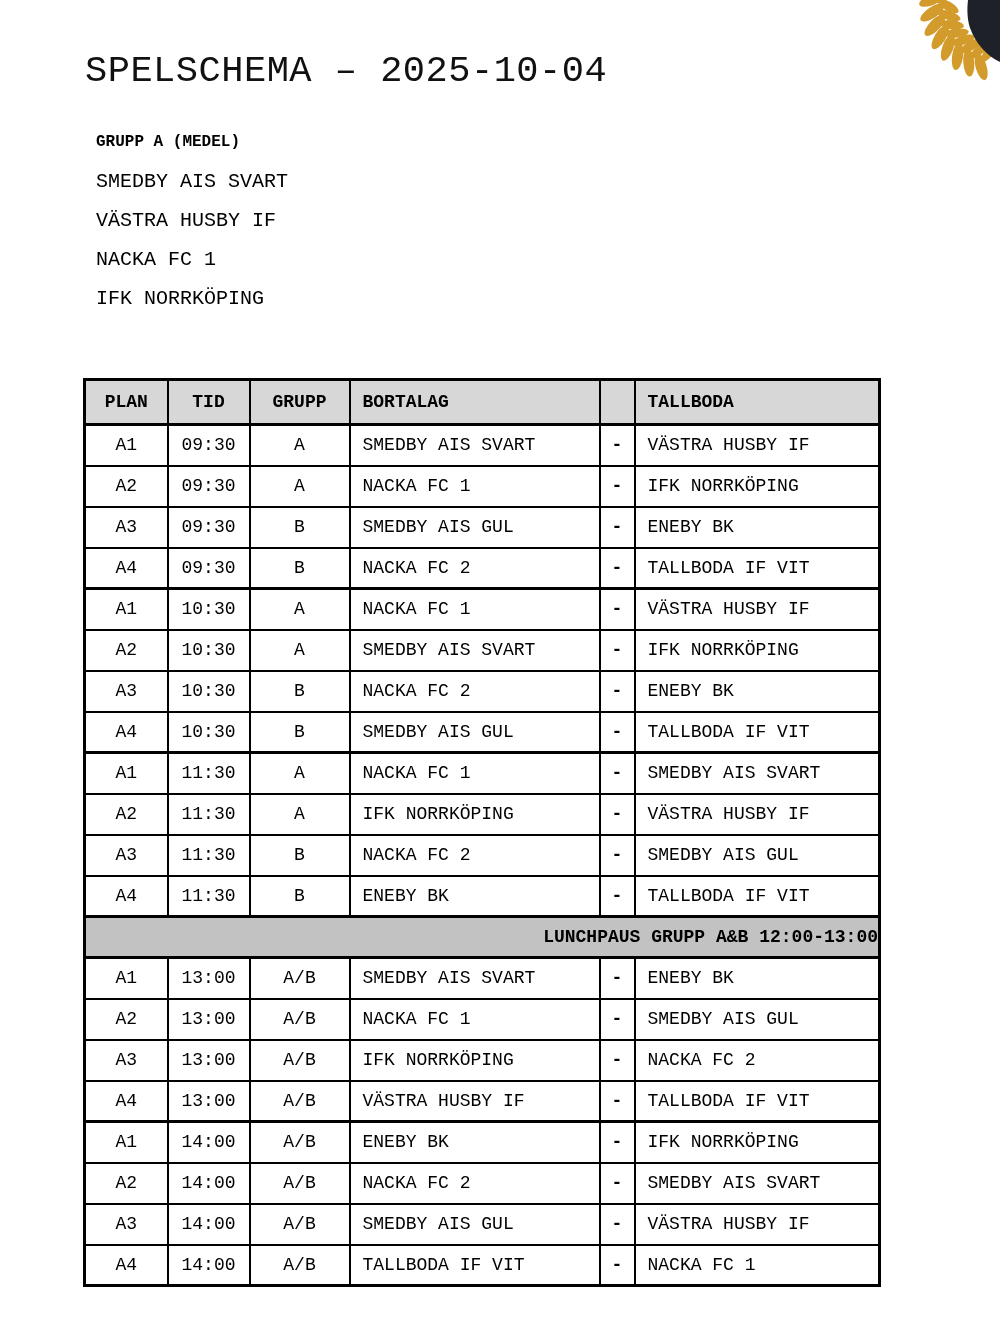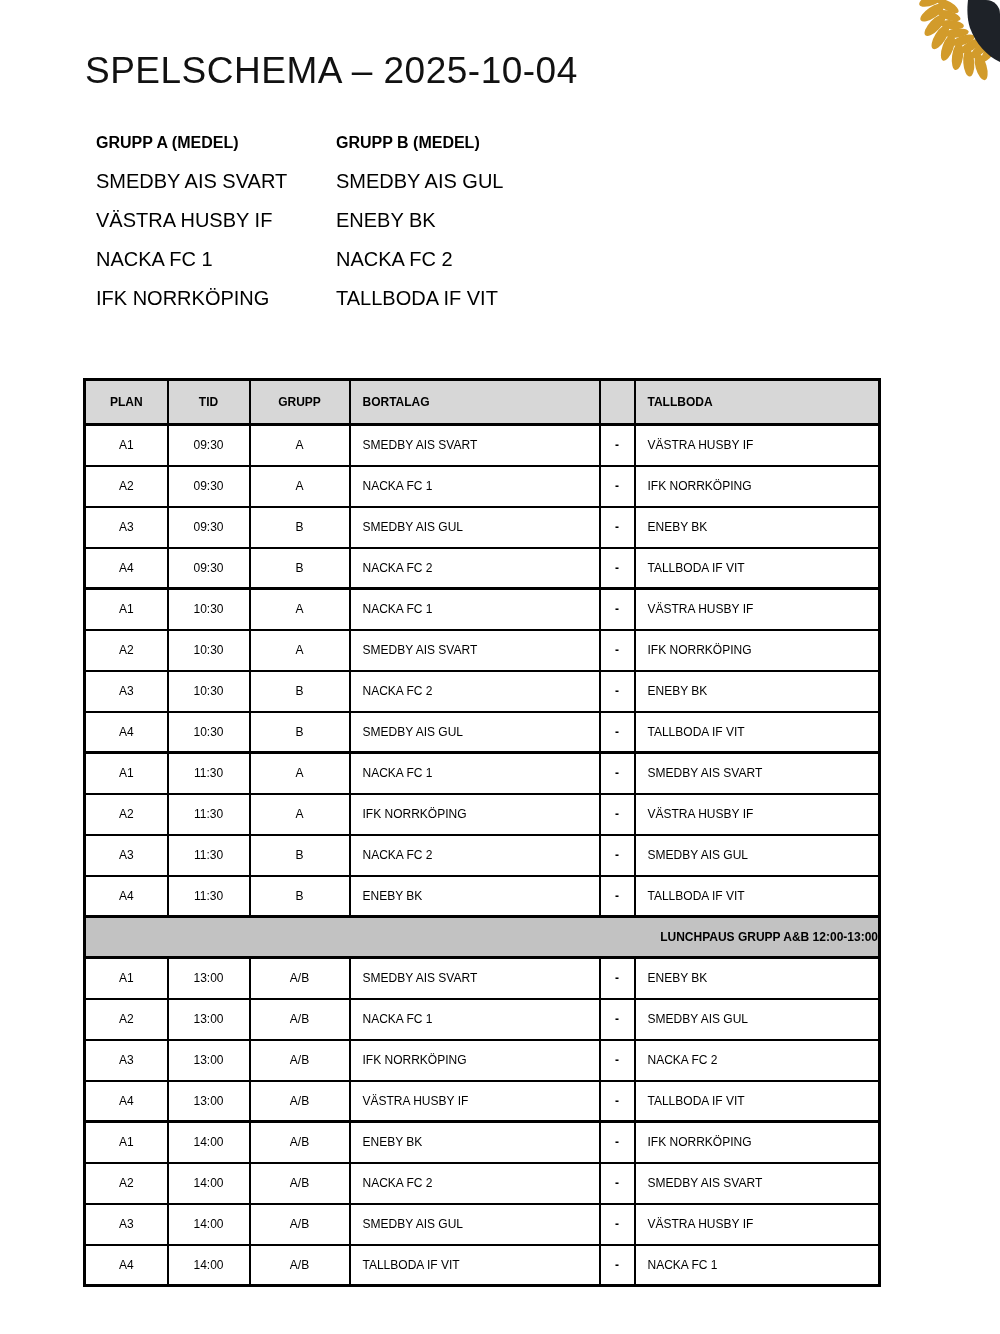--- a/index.html
+++ b/index.html
@@ -6,23 +6,22 @@
     margin: 0;
     padding: 0;
     background: #ffffff;
   }
   .page {
     position: relative;
     width: 1000px;
     height: 1334px;
     background: #ffffff;
     overflow: hidden;
-    font-family: Liberation Sans, sans-serif;
+    font-family: Liberation Mono, monospace;
     color: #000000;
-    border-radius: 14px;
   }
 
   
   .logo {
     position: absolute;
     top: 0;
     right: 0;
     width: 110px;
     height: 125px;
     pointer-events: none;
@@ -64,21 +63,21 @@
   }
 
   
   table.schedule {
     position: absolute;
     left: 83px;
     top: 378px;
     border-collapse: collapse;
     table-layout: fixed;
     border: 3px solid #000000;
-    font-size: 12px;
+    font-size: 18px;
   }
   table.schedule th,
   table.schedule td {
     border: 2px solid #000000;
     box-sizing: border-box;
     padding: 0;
     height: 41px;
     text-align: center;
     vertical-align: middle;
     overflow: hidden;
@@ -139,27 +138,20 @@
   <div class="title">SPELSCHEMA – 2025-10-04</div>
 
   <div class="groups">
       <div class="group-col">
         <div class="group-name">GRUPP A (MEDEL)</div>
         <div class="team">SMEDBY AIS SVART</div>
         <div class="team">VÄSTRA HUSBY IF</div>
         <div class="team">NACKA FC 1</div>
         <div class="team">IFK NORRKÖPING</div>
       </div>
-      <div class="group-col">
-        <div class="group-name">GRUPP B (MEDEL)</div>
-        <div class="team">SMEDBY AIS GUL</div>
-        <div class="team">ENEBY BK</div>
-        <div class="team">NACKA FC 2</div>
-        <div class="team">TALLBODA IF VIT</div>
-      </div>
     </div>
 
   <table class="schedule">
     <colgroup>
       <col style="width:83px">
         <col style="width:82px">
         <col style="width:100px">
       <col style="width:250px">
         <col style="width:35px">
         <col style="width:245px">

